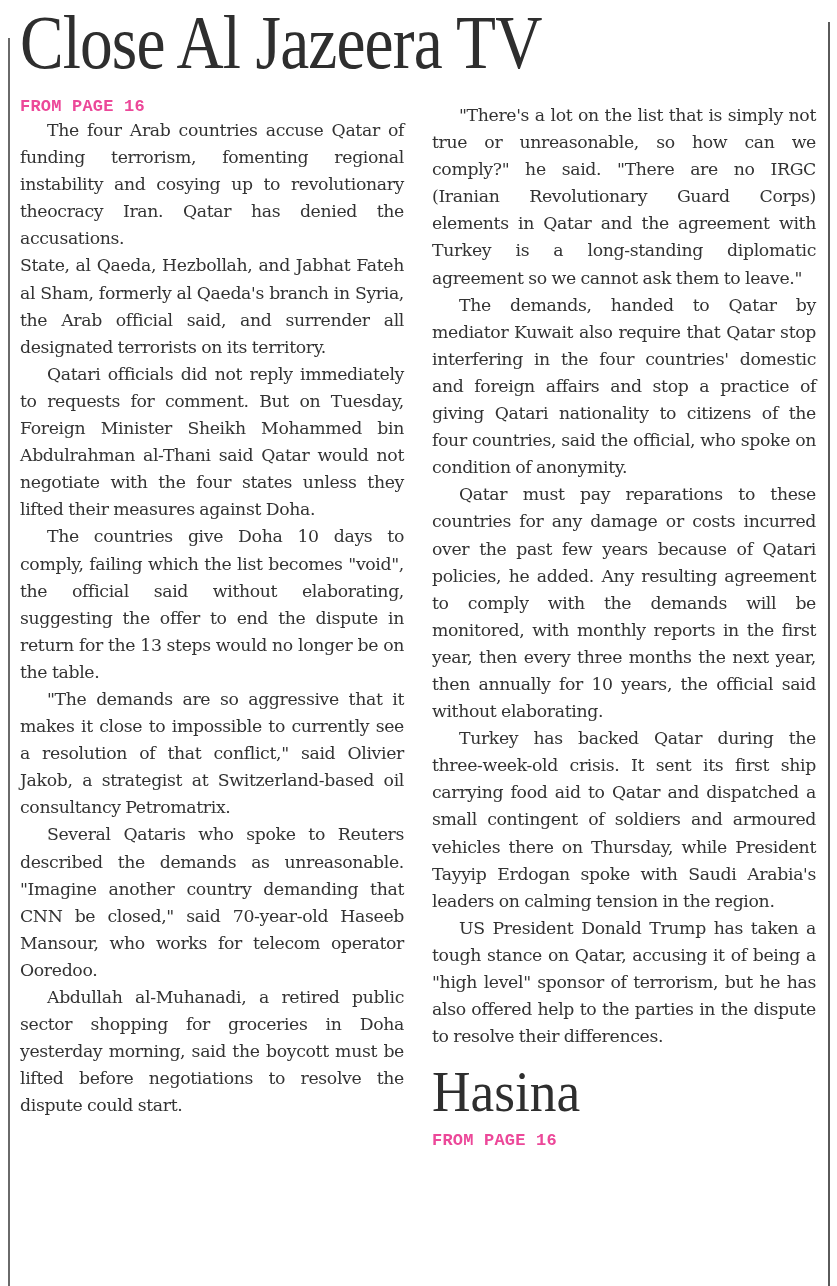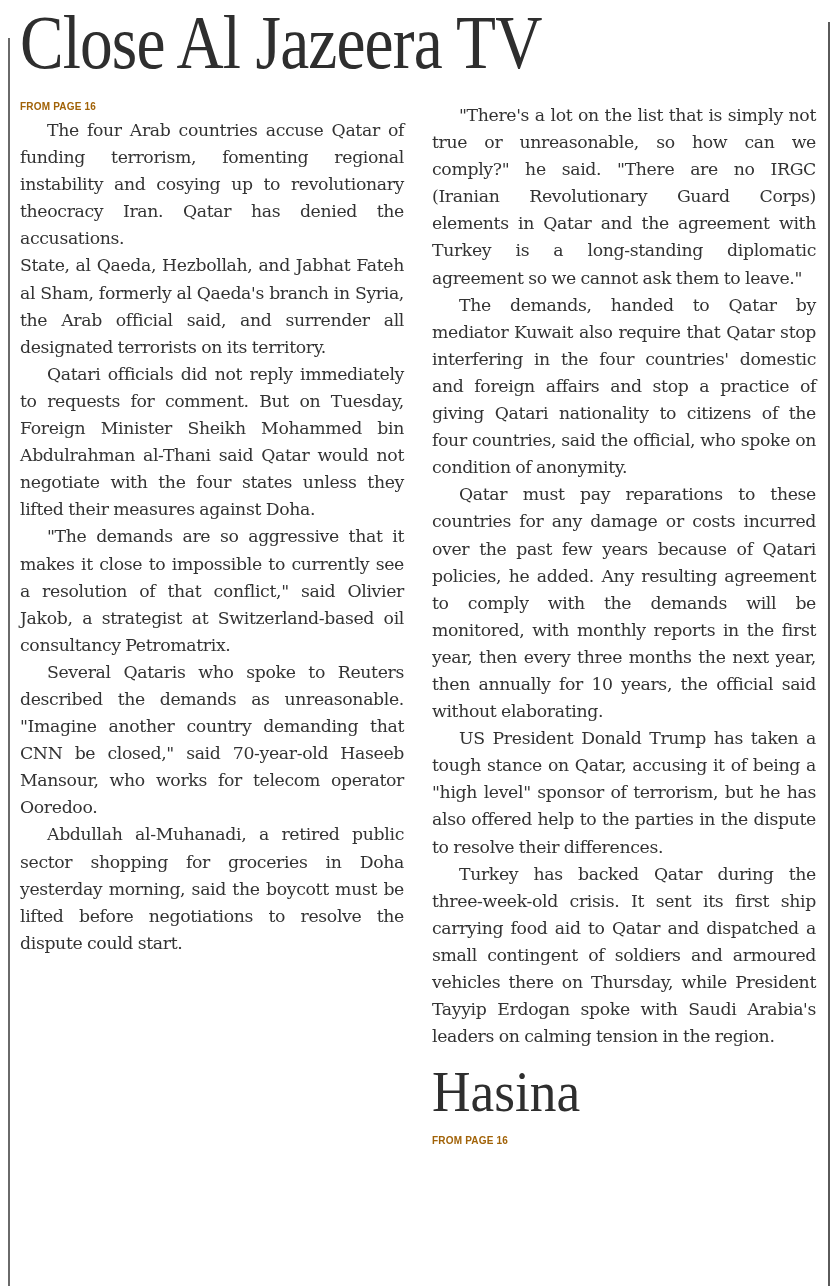--- a/index.html
+++ b/index.html
@@ -47,25 +47,25 @@
       white-space: nowrap;
     }
     .column {
       position: absolute;
       top: 98px;
       width: 384px;
     }
     .col-left { left: 20px; }
     .col-right { left: 432px; }
     .kicker {
-      font-family: Liberation Sans, sans-serif;
+      font-family: Liberation Mono, monospace;
       font-weight: bold;
-      font-size: 10px;
+      font-size: 17px;
       line-height: 18px;
-      color: #a16207;
+      color: #ec4899;
       letter-spacing: 0.2px;
       margin: 0 0 1px 0;
     }
     .para {
       margin: 0;
       font-family: "DejaVu Serif", serif;
       font-size: 17.3px;
       line-height: 27.1px;
       text-align: justify;
       text-indent: 0;
@@ -94,27 +94,28 @@
 <div class="rule-left"></div>
 <div class="rule-right"></div>
 
 <h1 class="headline">Close Al Jazeera TV</h1>
 
 <div class="column col-left">
   <div class="kicker">FROM PAGE 16</div>
   <p class="para indent">The four Arab countries accuse Qatar of funding terrorism, fomenting regional instability and cosying up to revolutionary theocracy Iran. Qatar has denied the accusations.</p>
   <p class="para">State, al Qaeda, Hezbollah, and Jabhat Fateh al Sham, formerly al Qaeda's branch in Syria, the Arab official said, and surrender all designated terrorists on its territory.</p>
   <p class="para indent">Qatari officials did not reply immediately to requests for com­ment. But on Tuesday, Foreign Minister Sheikh Mohammed bin Abdulrahman al-Thani said Qatar would not negotiate with the four states unless they lifted their mea­sures against Doha.</p>
+  <p class="para indent">The countries give Doha 10 days to comply, failing which the list becomes "void", the official said without elabo­rating, suggesting the offer to end the dispute in return for the 13 steps would no longer be on the table.</p>
   <p class="para indent">"The demands are so aggressive that it makes it close to impossible to cur­rently see a resolution of that conflict," said Olivier Jakob, a strategist at Switzerland-based oil consultancy Petromatrix.</p>
   <p class="para indent">Several Qataris who spoke to Reuters described the demands as unreasonable. "Imagine another coun­try demanding that CNN be closed," said 70-year-old Haseeb Mansour, who works for telecom operator Ooredoo.</p>
   <p class="para indent">Abdullah al-Muhanadi, a retired public sector shopping for groceries in Doha yesterday morning, said the boycott must be lifted before negotia­tions to resolve the dispute could start.</p>
 </div>
 
 <div class="column col-right">
   <p class="para indent">"There's a lot on the list that is sim­ply not true or unreasonable, so how can we comply?" he said. "There are no IRGC (Iranian Revolutionary Guard Corps) elements in Qatar and the agreement with Turkey is a long-standing diplomatic agreement so we cannot ask them to leave."</p>
   <p class="para indent">The demands, handed to Qatar by mediator Kuwait also require that Qatar stop interfering in the four coun­tries' domestic and foreign affairs and stop a practice of giving Qatari nation­ality to citizens of the four countries, said the official, who spoke on condi­tion of anonymity.</p>
   <p class="para indent">Qatar must pay reparations to these countries for any damage or costs incurred over the past few years because of Qatari policies, he added. Any resulting agreement to comply with the demands will be monitored, with monthly reports in the first year, then every three months the next year, then annually for 10 years, the official said without elaborating.</p>
+  <p class="para indent">Turkey has backed Qatar during the three-week-old crisis. It sent its first ship carrying food aid to Qatar and dis­patched a small contingent of soldiers and armoured vehicles there on Thursday, while President Tayyip Erdogan spoke with Saudi Arabia's lead­ers on calming tension in the region.</p>
   <p class="para indent">US President Donald Trump has taken a tough stance on Qatar, accus­ing it of being a "high level" sponsor of terrorism, but he has also offered help to the parties in the dispute to resolve their differences.</p>
-  <p class="para indent">Turkey has backed Qatar during the three-week-old crisis. It sent its first ship carrying food aid to Qatar and dis­patched a small contingent of soldiers and armoured vehicles there on Thursday, while President Tayyip Erdogan spoke with Saudi Arabia's lead­ers on calming tension in the region.</p>
 
   <h2 class="sub-headline">Hasina</h2>
   <div class="kicker second">FROM PAGE 16</div>
 </div>
 
 </body></html>

